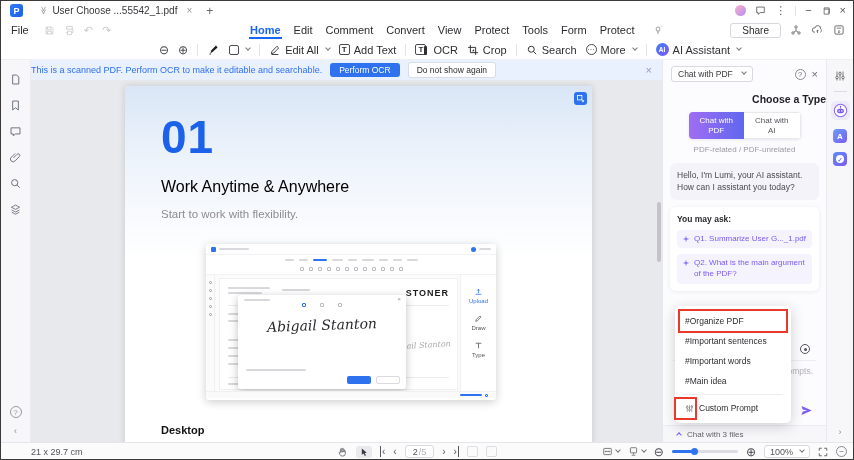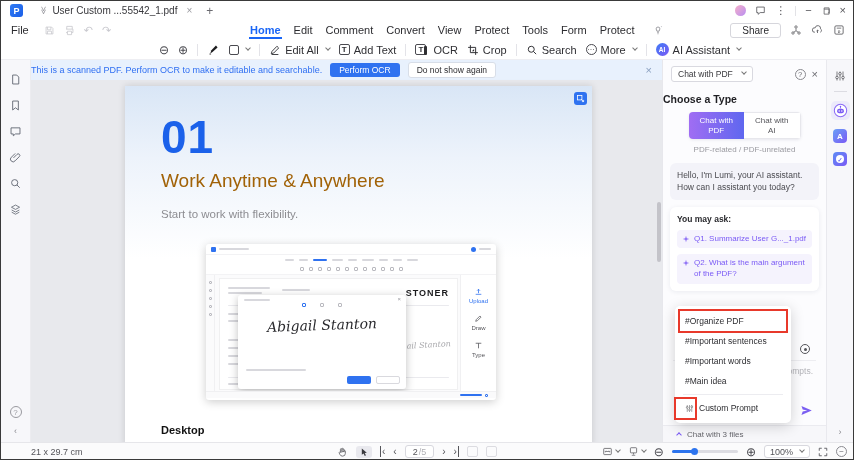--- a/index.html
+++ b/index.html
@@ -63,21 +63,21 @@
   .notif { position:relative; height:20px; background:#e8f1fd; display:flex; align-items:center; gap:8px; }
   .notif-msg { font-size:9px; color:#2f6ff2; }
   .notif-ocr { background:#2f72f0; color:#fff; font-size:8.5px; border:none; border-radius:3px; padding:2px 9px; }
   .notif-dismiss { background:#fff; color:#2c2c30; font-size:8.5px; border:1px solid #d8dee8; border-radius:3px; padding:2px 8px; }
   .notif-close { position:absolute; right:10px; color:#8aa0c0; font-size:11px; }
 
   .page { position:absolute; left:94px; top:26px; width:467px; height:360px; background:#fff;
           box-shadow:0 0 7px rgba(0,0,0,.14); }
   .page-grad { position:absolute; inset:0; background:linear-gradient(180deg,#d9e6f6 0%, #edf3fb 20%, #ffffff 48%); }
   .chapter-num { position:absolute; left:36px; top:24px; font-size:46px; font-weight:bold; color:#1b61ea; letter-spacing:1px; }
-  .doc-title { position:absolute; left:36px; top:84px; font-size:19px; color:#a16207; }
+  .doc-title { position:absolute; left:36px; top:92px; font-size:16px; color:#000000; }
   .doc-sub { position:absolute; left:36px; top:122px; font-size:11.5px; color:#8d8d92; }
   .doc-section { position:absolute; left:36px; top:338px; font-size:11px; font-weight:bold; color:#111; }
   .float-tool { position:absolute; right:5px; top:6px; width:13px; height:13px; border-radius:3px; background:#2f72f0;
                 display:flex; align-items:center; justify-content:center; }
   .doc-scroll { position:absolute; right:1px; top:142px; width:4px; height:60px; border-radius:2px; background:#c3c3c9; }
 
   
   .mini { position:absolute; left:81px; top:158px; width:290px; height:156px; background:#fff; border-radius:3px;
           box-shadow:0 2px 10px rgba(0,0,0,.20); font-size:0; }
   .mini-titlebar { height:11px; display:flex; align-items:center; gap:3px; padding:0 5px; border-bottom:1px solid #f2f2f4; }
@@ -111,21 +111,21 @@
   .mini-slider { width:22px; height:2px; background:#2f72f0; border-radius:1px; }
 
   
   .panel { position:relative; width:164px; background:#fcfcfe; border-left:1px solid #e7e7ec; }
   .panel-head { display:flex; align-items:center; padding:6px 8px 0 8px; gap:6px; }
   .mode-dd { display:flex; align-items:center; border:1px solid #d9d9e0; border-radius:3px; background:#fff;
              font-size:8.5px; color:#3a3a3e; padding:2px 6px; gap:6px; }
   .panel-help { margin-left:auto; width:11px; height:11px; border:1px solid #8a8a90; border-radius:50%; color:#6a6a70;
                 font-size:7.5px; display:flex; align-items:center; justify-content:center; }
   .panel-close { color:#6a6a70; font-size:11px; }
-  .choose-title { text-align:left; font-size:10.5px; font-weight:bold; color:#1f1f23; margin-top:11px; }
+  .choose-title { text-align:right; font-size:10.5px; font-weight:bold; color:#1f1f23; margin-top:11px; }
   .type-toggle { display:flex; width:112px; margin:7px auto 0; border-radius:4px; overflow:hidden;
                  box-shadow:0 1px 3px rgba(40,40,90,.10); }
   .type-half { flex:1; height:27px; display:flex; flex-direction:column; align-items:center; justify-content:center;
                font-size:8px; line-height:1.25; }
   .type-pdf { background:linear-gradient(90deg,#a06df3,#5f67ef); color:#fff; }
   .type-ai { background:#fff; color:#55555a; border:1px solid #e7e7ec; border-left:none; }
   .type-caption { text-align:center; font-size:8px; color:#9a9aa0; margin-top:6px; }
   .bubble { margin:9px 7px 0; background:#f3f3f9; border-radius:6px; padding:6px 7px; font-size:8.5px; color:#4a4a50;
             line-height:1.45; }
   .ask-card { margin:7px 7px 0; background:#fff; border-radius:6px; box-shadow:0 1px 5px rgba(31,35,80,.08); padding:7px; }
@@ -190,21 +190,21 @@
 </style>
 </head>
 <body>
 
 <div class="app">
 
   <div class="titlebar">
     <div class="logo">P</div>
     <div class="tab">
       <span class="tab-list-glyph">≫</span>
-      <span>User Custom ...55542_1.pdf</span>
+      <span>User Choose ...55542_1.pdf</span>
       <span class="tab-close">×</span>
     </div>
     <span class="newtab">+</span>
     <div class="tb-right">
       <span class="avatar"></span>
       <span>
         <svg width="11" height="11" viewBox="0 0 16 16">
             <path d="M2.5 3h11v8h-6l-3 2.5V11h-2z" fill="none" stroke="#55555a" stroke-width="1.2"></path>
           </svg>
       </span>

